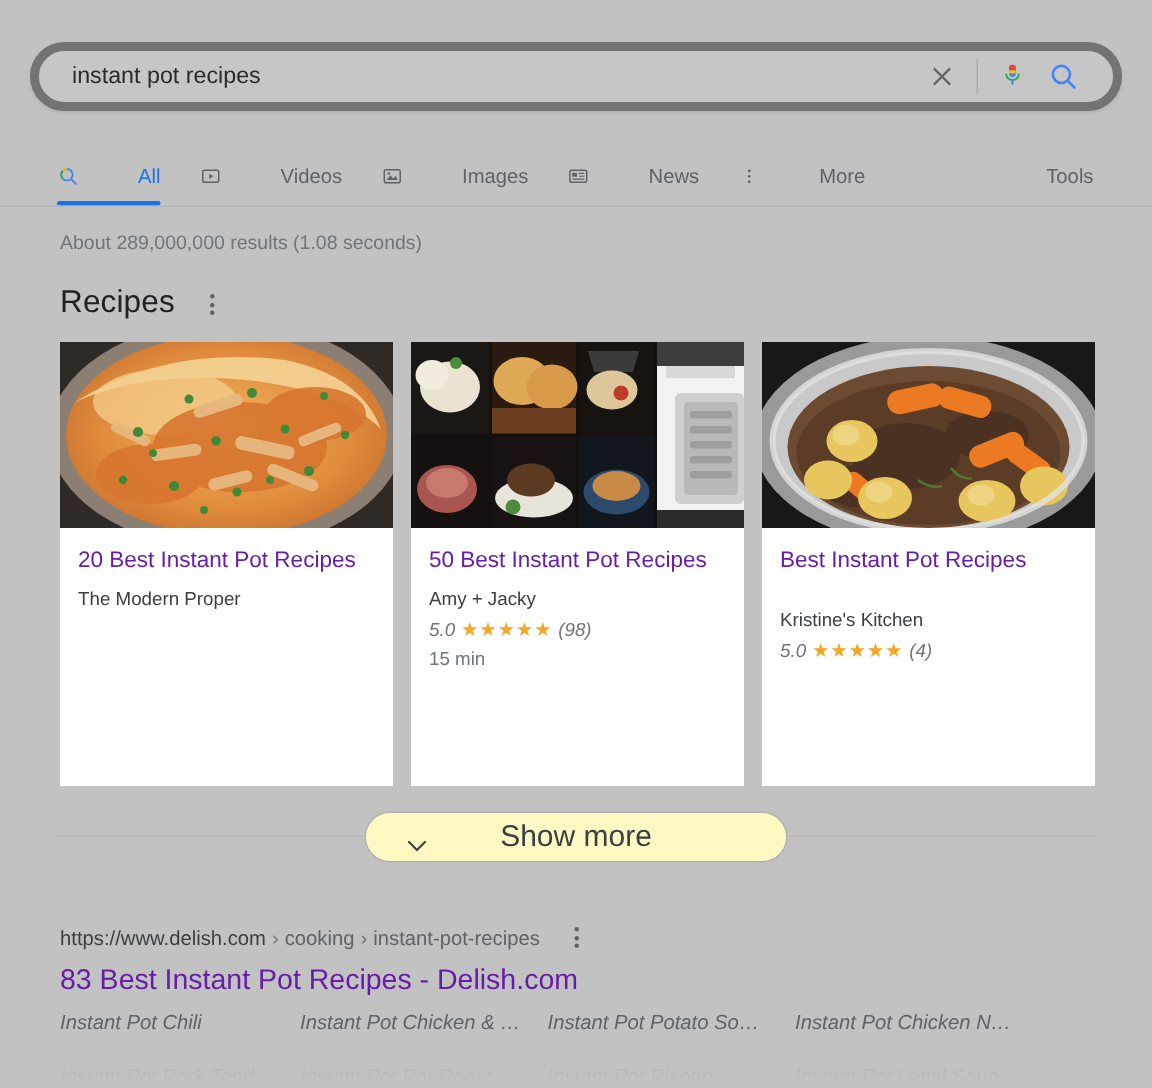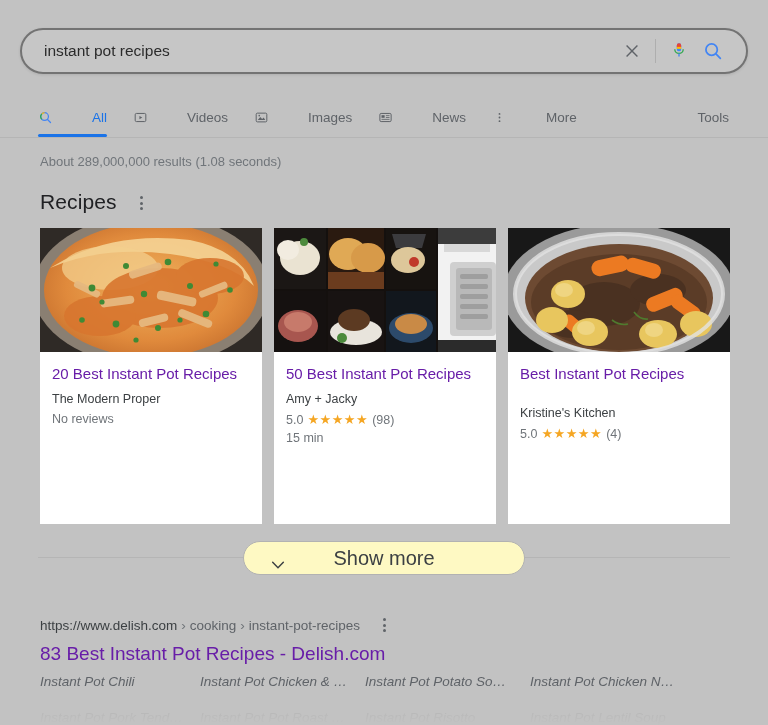--- a/index.html
+++ b/index.html
@@ -15,21 +15,21 @@
     -webkit-font-smoothing: antialiased;
   }
   .page { position: relative; width: 768px; height: 725px; }
 
   
   .searchbar {
     position: absolute;
     left: 20px; top: 28px;
     width: 728px; height: 46px;
     box-sizing: border-box;
-    border: 2px solid #737373;
+    border: 6px solid #737373;
     border-radius: 24px;
     background: #c6c6c6;
     box-shadow: 0 1px 3px rgba(0,0,0,0.10);
     display: flex; align-items: center;
   }
   .search-input {
     flex: 1;
     border: none; outline: none; background: transparent;
     font-family: inherit;
     font-size: 15.5px;
@@ -117,21 +117,21 @@
     cursor: pointer;
   }
   .card:last-child { margin-right: 0; }
   .card-img { width: 222px; height: 124px; overflow: hidden; position: relative; background: #3a2a20; }
   .card-body { padding: 12px 12px 0 12px; }
   .card-title {
     font-size: 15px; line-height: 20px; color: #681da8;
     margin: 0 0 8px 0;
   }
   .card-source { font-size: 12.5px; color: #3c4043; margin-bottom: 6px; }
-  .card-meta { font-size: 12.5px; color: #70757a; display: flex; align-items: center; }
+  .card-meta { font-size: 12.5px; color: #70757a; display: flex; align-items: center; font-style: italic; }
   .card-noreviews { font-size: 12.5px; color: #70757a; }
   .rating-val { color: #70757a; margin-right: 4px; }
   .stars { color: #f5a623; letter-spacing: 0.5px; font-size: 13px; margin-right: 4px; }
   .rating-count { color: #70757a; }
   .card-time { font-size: 12.5px; color: #70757a; margin-top: 4px; }
 
   
   .showmore-wrap {
     position: absolute; left: 38px; top: 541px; width: 692px; height: 34px;
   }
@@ -335,21 +335,20 @@
             <circle cx="62" cy="74" r="2.6"></circle>
               <circle cx="140" cy="92" r="2.6"></circle>
             <circle cx="176" cy="36" r="2.6"></circle>
               <circle cx="96" cy="112" r="2.6"></circle>
           </g>
         </svg>
       </div>
       <div class="card-body">
         <div class="card-title">20 Best Instant Pot Recipes</div>
         <div class="card-source">The Modern Proper</div>
-        <div class="card-noreviews">No reviews</div>
       </div>
     </div>
 
     <div class="card">
       <div class="card-img">
         <svg width="222" height="124" viewBox="0 0 222 124" preserveAspectRatio="none">
           <rect width="222" height="124" fill="#14100e"></rect>
 
           <g>
             <rect x="0" y="0" width="52" height="61" fill="#1b1715"></rect>

